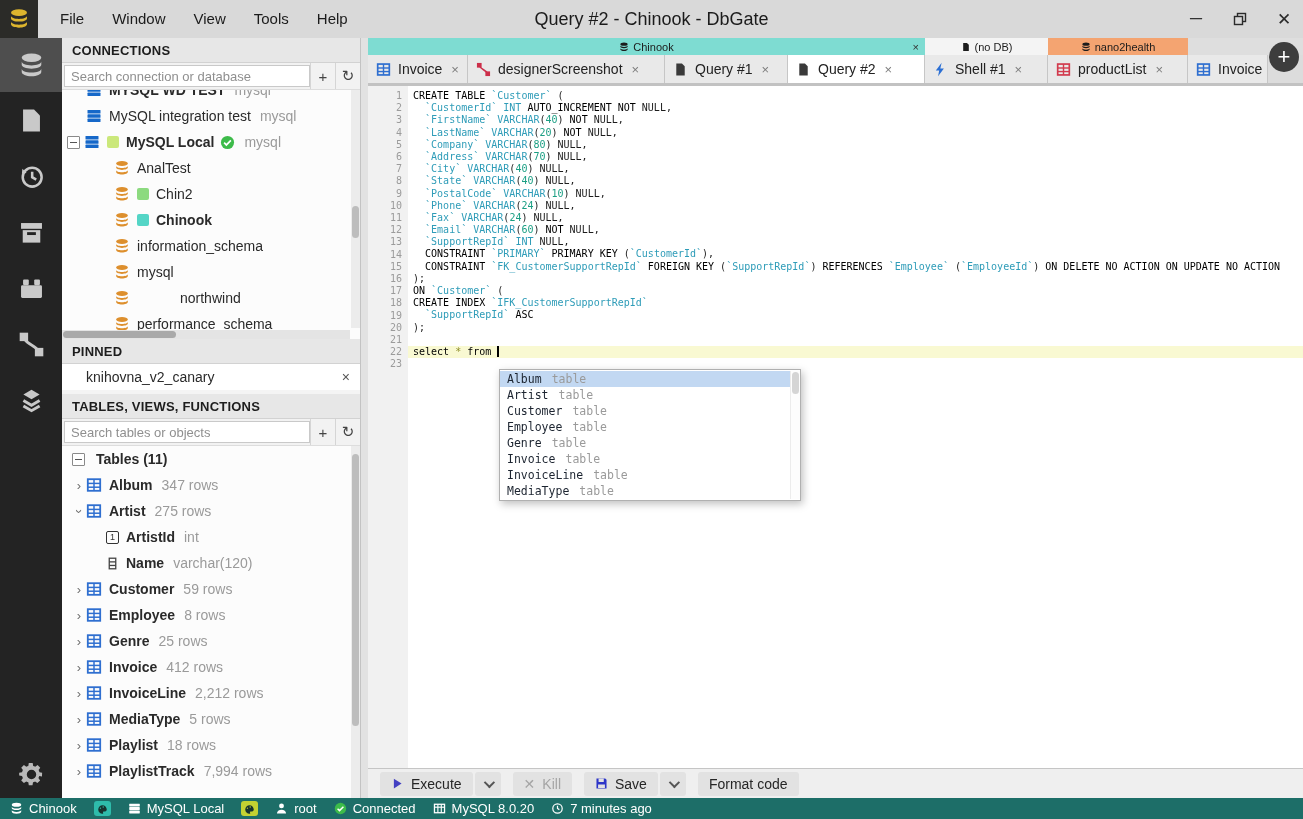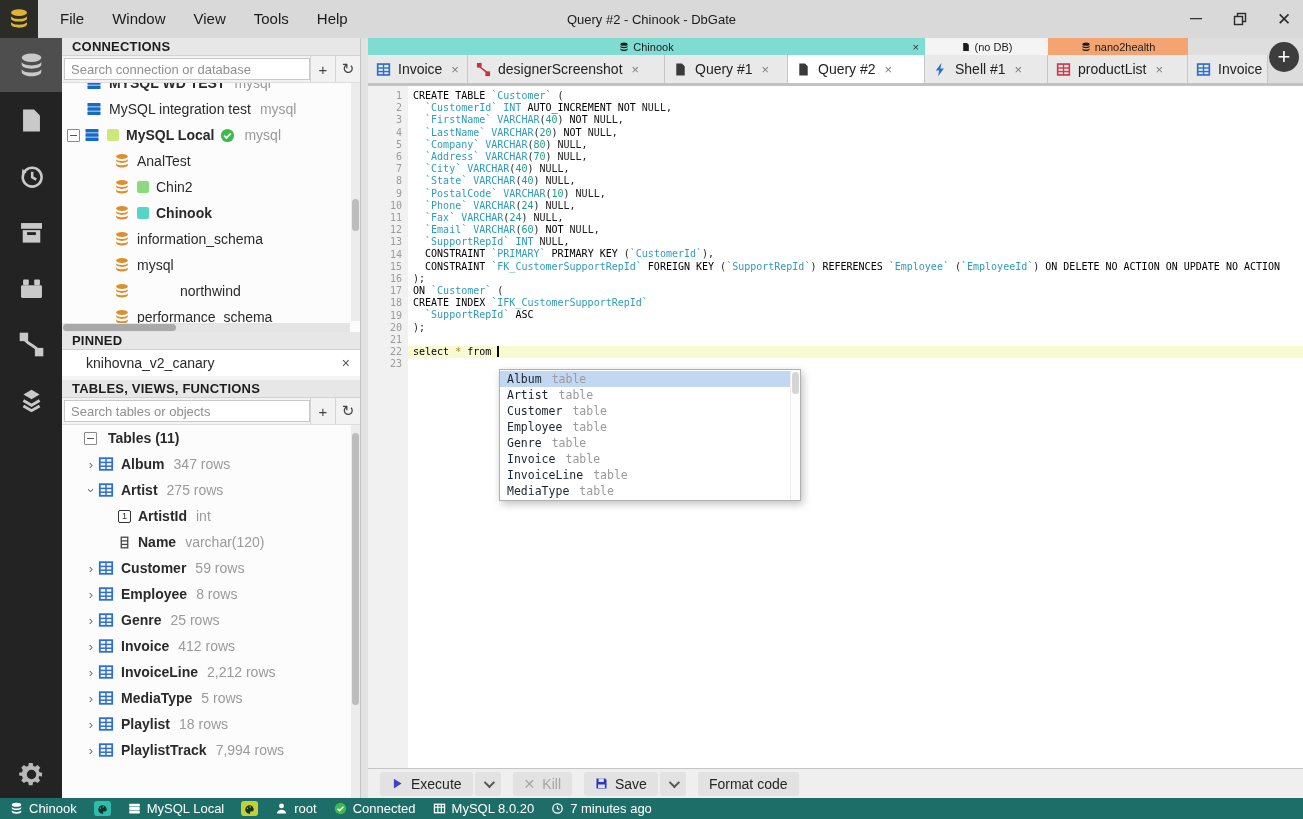--- a/index.html
+++ b/index.html
@@ -6,54 +6,54 @@
   html,body { width:1303px; height:819px; overflow:hidden; }
   body { font-family:"Liberation Sans", sans-serif; background:#e6e6e6; position:relative; }
   .app { position:absolute; inset:0; }
 
   
   .titlebar { position:absolute; top:0; left:0; right:0; height:38px; background:#d9d9d9; display:flex; align-items:center; }
   .logo-box { width:38px; height:38px; background:#2b2b28; display:flex; align-items:center; justify-content:center; flex:0 0 auto; }
   .logo-box svg { width:22px; height:22px; color:#ddb52e; }
   .menus { display:flex; margin-left:8px; }
   .menu-item { padding:0 14px; font-size:15px; color:#1b1b1b; line-height:38px; cursor:default; }
-  .win-title { position:absolute; left:0; right:0; text-align:center; font-size:13px; color:#1b1b1b; pointer-events:none; }
+  .win-title { position:absolute; left:0; right:0; text-align:center; font-size:18px; color:#1b1b1b; pointer-events:none; }
   .win-controls { position:absolute; right:10px; top:0; height:38px; display:flex; align-items:center; gap:26px; }
   .win-btn { width:18px; height:18px; display:flex; align-items:center; justify-content:center; color:#2b2b2b; font-size:17px; }
 
   
   .rail { position:absolute; left:0; top:38px; width:62px; bottom:21px; background:#232323; }
   .rail-item { height:56px; display:flex; align-items:center; justify-content:center; color:#c9c9c9; }
   .rail-item.sel { height:54px; background:#4e4e4e; }
   .rail-item svg { width:27px; height:27px; }
   .rail-bottom { position:absolute; bottom:10px; left:0; width:62px; display:flex; justify-content:center; color:#b9b9b9; }
   .rail-bottom svg { width:27px; height:27px; }
 
   
   .sidebar { position:absolute; left:62px; top:38px; width:299px; bottom:21px; background:#fcfcfc; border-right:1px solid #c3c3c3; display:flex; flex-direction:column; overflow:hidden; }
-  .sec-header { height:18px; background:#e7e7e7; border-bottom:1px solid #d2d2d2; display:flex; align-items:center; padding:0 10px; font-size:13px; font-weight:bold; color:#1d1d1d; flex:0 0 auto; letter-spacing:.2px; }
+  .sec-header { height:25px; background:#e7e7e7; border-bottom:1px solid #d2d2d2; display:flex; align-items:center; padding:0 10px; font-size:13px; font-weight:bold; color:#1d1d1d; flex:0 0 auto; letter-spacing:.2px; }
   .search-row { height:27px; background:#f2f2f2; display:flex; align-items:stretch; flex:0 0 auto; border-bottom:1px solid #ddd; }
   .search-row input { flex:1; border:1px solid #c9c9c9; background:#fff; margin:2px 0 2px 2px; padding:0 6px; font-size:13px; color:#333; font-family:"Liberation Sans",sans-serif; outline:none; }
   .search-row input::placeholder { color:#8f8f8f; }
   .sq-btn { width:25px; display:flex; align-items:center; justify-content:center; font-size:15px; color:#444; border-left:1px solid #d5d5d5; }
   .conn-list { height:249px; flex:0 0 auto; position:relative; overflow:hidden; background:#fcfcfc; }
   .row { height:26px; display:flex; align-items:center; font-size:14px; color:#2a2a2a; white-space:nowrap; }
   .row .lbl { margin-left:7px; }
   .row .suffix { margin-left:9px; color:#9a9a9a; }
   .row .bold { font-weight:bold; }
   .ic16 { width:16px; height:16px; flex:0 0 auto; }
   .swatch { width:12px; height:12px; border-radius:2px; margin-left:7px; flex:0 0 auto; }
   .expander { width:13px; height:13px; border:1px solid #8a8a8a; border-radius:1px; margin:0 4px 0 5px; position:relative; flex:0 0 auto; background:#fff; }
   .expander::after { content:""; position:absolute; left:2px; right:2px; top:5px; height:1px; background:#555; }
   .chev { width:14px; color:#6f6f6f; font-size:13px; text-align:center; flex:0 0 auto; }
   .chev.open { transform:rotate(90deg); }
   .check-badge { margin-left:6px; width:15px; height:15px; flex:0 0 auto; }
   .close-x { margin-left:auto; margin-right:10px; color:#555; font-size:14px; }
   .pinned-row { height:30px; background:#fff; border-bottom:4px solid #f4f4f4; display:flex; align-items:center; padding-left:8px; font-size:14px; color:#2a2a2a; flex:0 0 auto; }
-  .obj-list { flex:1; position:relative; overflow:hidden; background:#fcfcfc;margin-left:12px; }
+  .obj-list { flex:1; position:relative; overflow:hidden; background:#fcfcfc; }
   .vscroll { position:absolute; width:9px; background:#ececec; right:0; }
   .vthumb { position:absolute; left:1px; right:1px; background:#bdbdbd; border-radius:4px; }
   .hscroll { position:absolute; height:9px; left:0; right:10px; bottom:0; background:#e4e4e4; }
   .hthumb { position:absolute; top:1px; bottom:1px; background:#a9a9a9; border-radius:4px; }
 
   
   .main { position:absolute; left:361px; top:38px; right:0; bottom:21px; background:#e2e2e2; padding-left:7px; display:flex; flex-direction:column; }
   .tabgroups { height:17px; display:flex; flex:0 0 auto; background:#dedede; }
   .tabgroup { display:flex; align-items:center; justify-content:center; font-size:11px; color:#1c1c1c; position:relative; gap:4px; }
   .tabgroup svg { width:10px; height:10px; }

